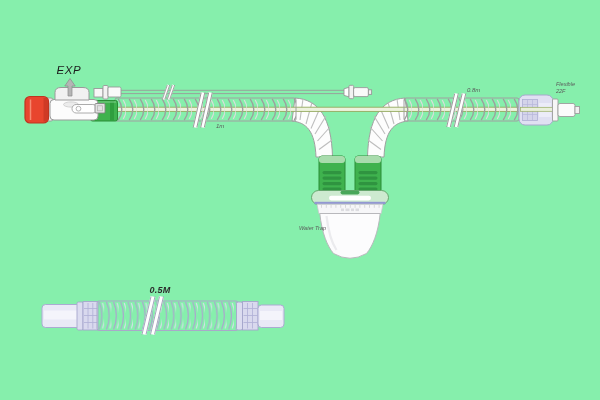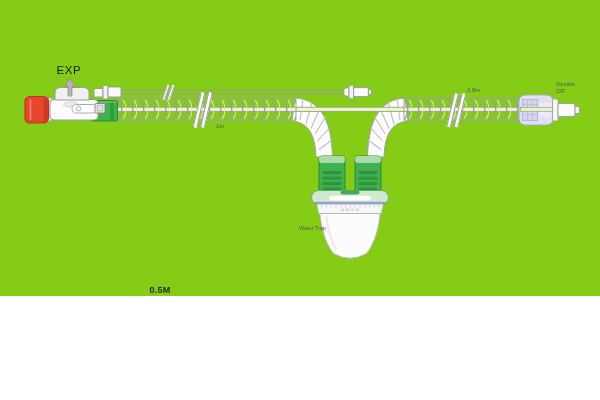--- a/index.html
+++ b/index.html
@@ -1,17 +1,17 @@
 <!DOCTYPE html>
 <html><head>
 <meta charset="utf-8">
 <style>
   html,body{margin:0;padding:0;background:#fff;}
-  .stage{position:relative;width:600px;height:296px;background:#84cc16;overflow:hidden;
-         font-family:"Liberation Sans",sans-serif;}
+  .stage{position:relative;width:600px;height:400px;background:#86efac;overflow:hidden;
+         font-family:"Liberation Sans",sans-serif;font-style:italic;}
   svg{position:absolute;left:0;top:0;}
   text{font-family:"Liberation Sans",sans-serif;}
   .lbl-small{font-size:6px;fill:#5a5a5a;}
   .lbl-exp{font-size:11.5px;fill:#1b1b1b;letter-spacing:.6px;}
   .lbl-bold{font-size:9px;font-weight:600;fill:#2b2b2b;letter-spacing:.3px;}
 </style>
 </head>
 <body>
 
 <div class="stage">

